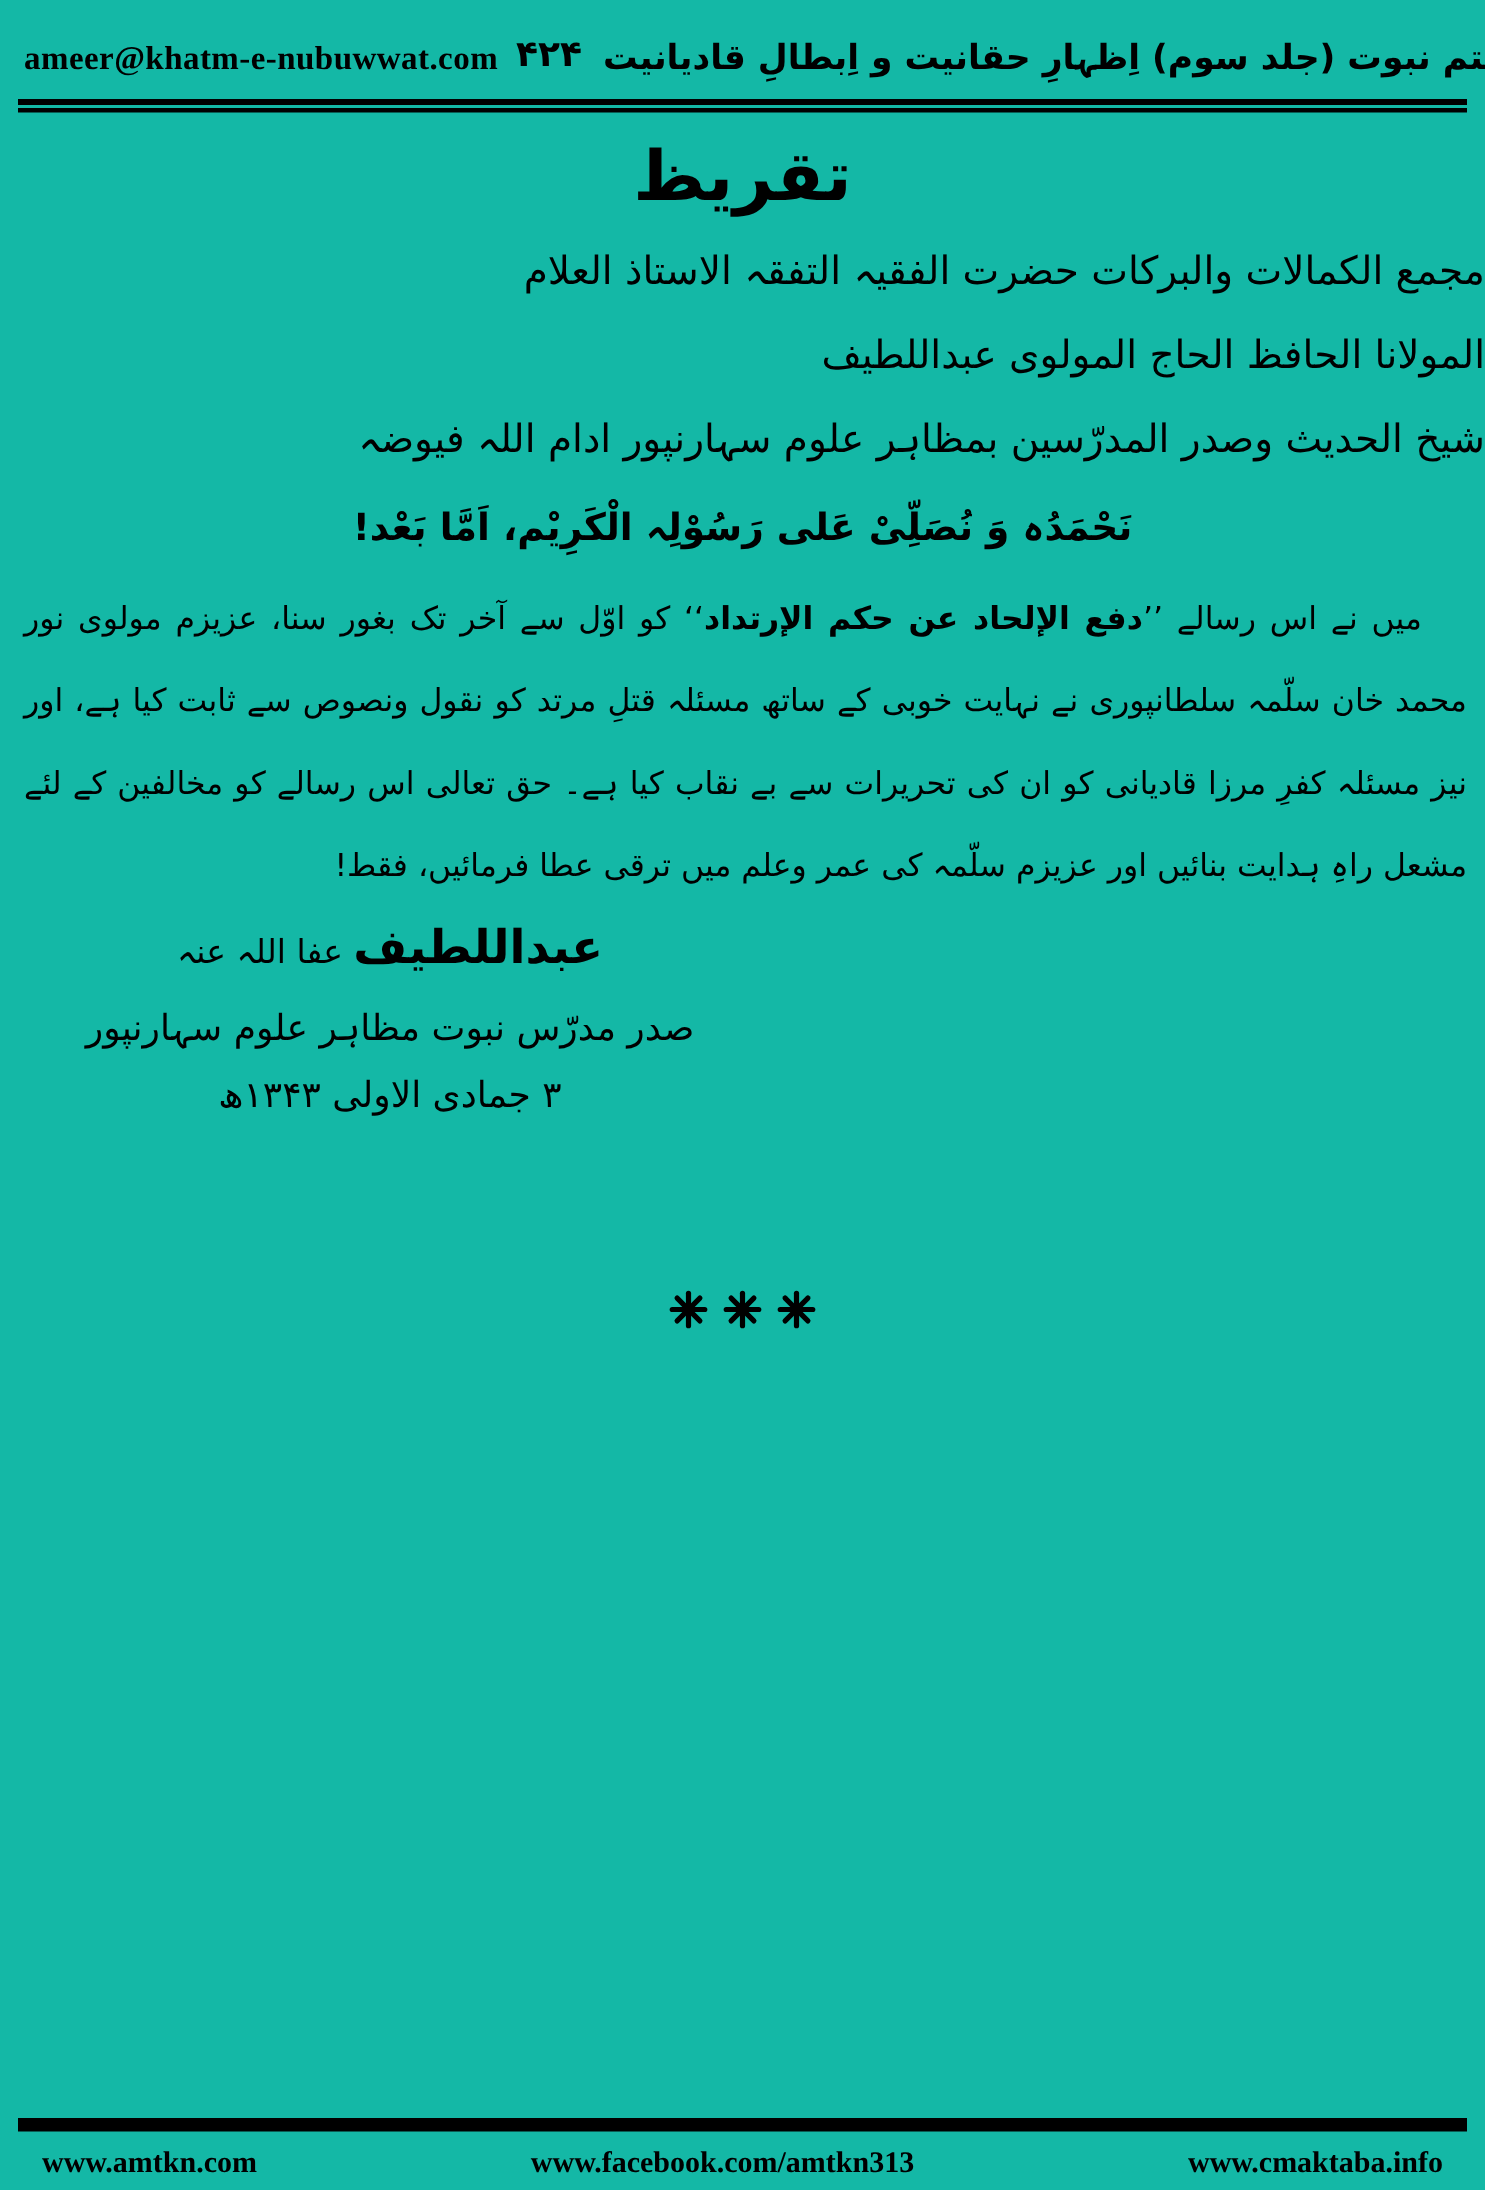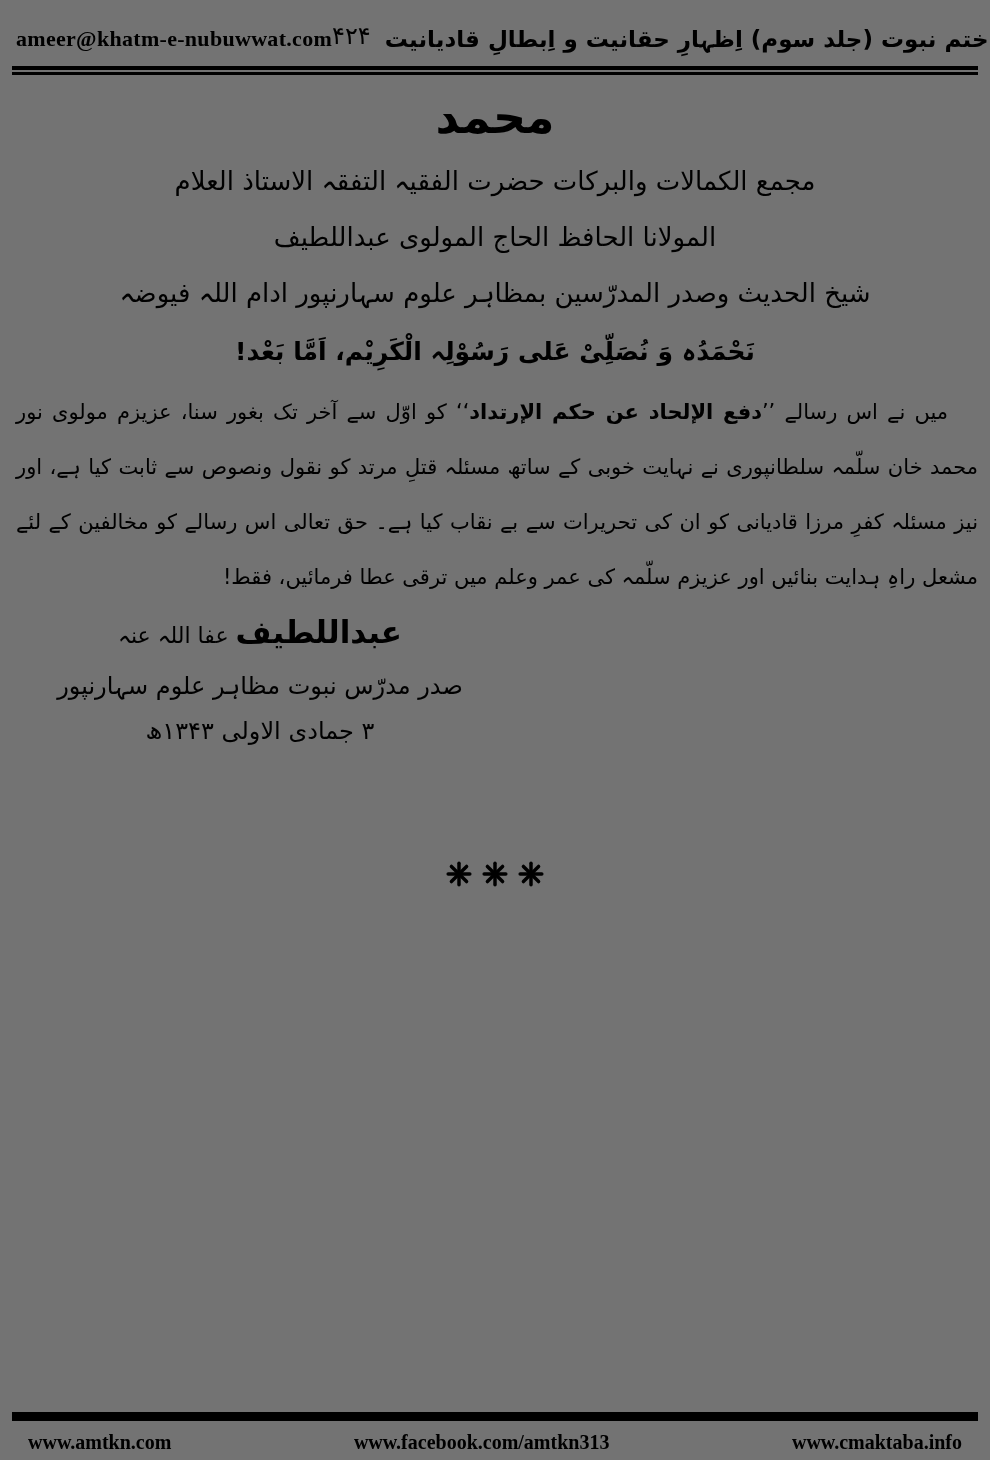--- a/index.html
+++ b/index.html
@@ -4,56 +4,56 @@
 <style>
   * { margin:0; padding:0; box-sizing:border-box; }
   html,body { background:#ffffff; }
   body {
     width:990px; height:1460px;
     position:relative;
     font-family:"DejaVu Sans", sans-serif;
     color:#000;
     overflow:hidden;
   }
-  .page { width:990px; height:1460px; position:relative; background:#737373; }
+  .page { width:990px; height:1460px; position:relative; background:#14b8a6; }
 
   
   .header {
     display:flex; align-items:flex-end;
     padding:22px 16px 0 16px;
   }
   .email {
     font-family:"Liberation Serif", serif;
     font-weight:bold; font-size:22px; letter-spacing:.3px;
     white-space:nowrap;
   }
   .header-spacer { flex:1; }
   .page-number {
-    font-size:24px; font-weight:normal;
+    font-size:24px; font-weight:bold;
     direction:rtl; white-space:nowrap;
-    margin:0 14px 2px 0;
+    margin:0 14px 2px 12px;
   }
   .book-title {
     direction:rtl; font-weight:bold; font-size:23px;
     white-space:nowrap; margin-bottom:0;
   }
   .rule-double-header {
     margin:14px 12px 0 12px;
     border-top:4px solid #000;
     border-bottom:3px solid #000;
     height:9px;
   }
 
   
   .doc-title {
     text-align:center; direction:rtl;
     font-size:46px; font-weight:bold;
     margin-top:12px; line-height:60px;
   }
-  .honorifics { direction:rtl; text-align:center; margin-top:6px; }
+  .honorifics { direction:rtl; margin-top:6px; }
   .honorific-line { font-size:26px; line-height:56px; }
   .invocation {
     direction:rtl; text-align:center;
     font-size:25px; font-weight:bold; line-height:54px;
     margin-top:4px;
   }
   .paragraph {
     direction:rtl; text-align:justify;
     font-size:21px; line-height:55px;
     padding:6px 12px 0 16px;
@@ -101,21 +101,21 @@
 <div class="page">
 
   <div class="header">
     <span class="email">ameer@khatm-e-nubuwwat.com</span>
     <span class="header-spacer"></span>
     <span class="page-number">۴۲۴</span>
     <span class="book-title">فتاوی ختم نبوت (جلد سوم) اِظہارِ حقانیت و اِبطالِ قادیانیت</span>
   </div>
   <div class="rule-double-header"></div>
 
-  <div class="doc-title">محمد</div>
+  <div class="doc-title">تقریظ</div>
 
   <div class="honorifics">
     <div class="honorific-line">مجمع الکمالات والبرکات حضرت الفقیہ التفقہ الاستاذ العلام</div>
     <div class="honorific-line">المولانا الحافظ الحاج المولوی عبداللطیف</div>
     <div class="honorific-line">شیخ الحدیث وصدر المدرّسین بمظاہر علوم سہارنپور ادام اللہ فیوضہ</div>
   </div>
 
   <div class="invocation">نَحْمَدُہ وَ نُصَلِّیْ عَلی رَسُوْلِہ الْکَرِیْم، اَمَّا بَعْد!</div>
 
   <div class="paragraph">

